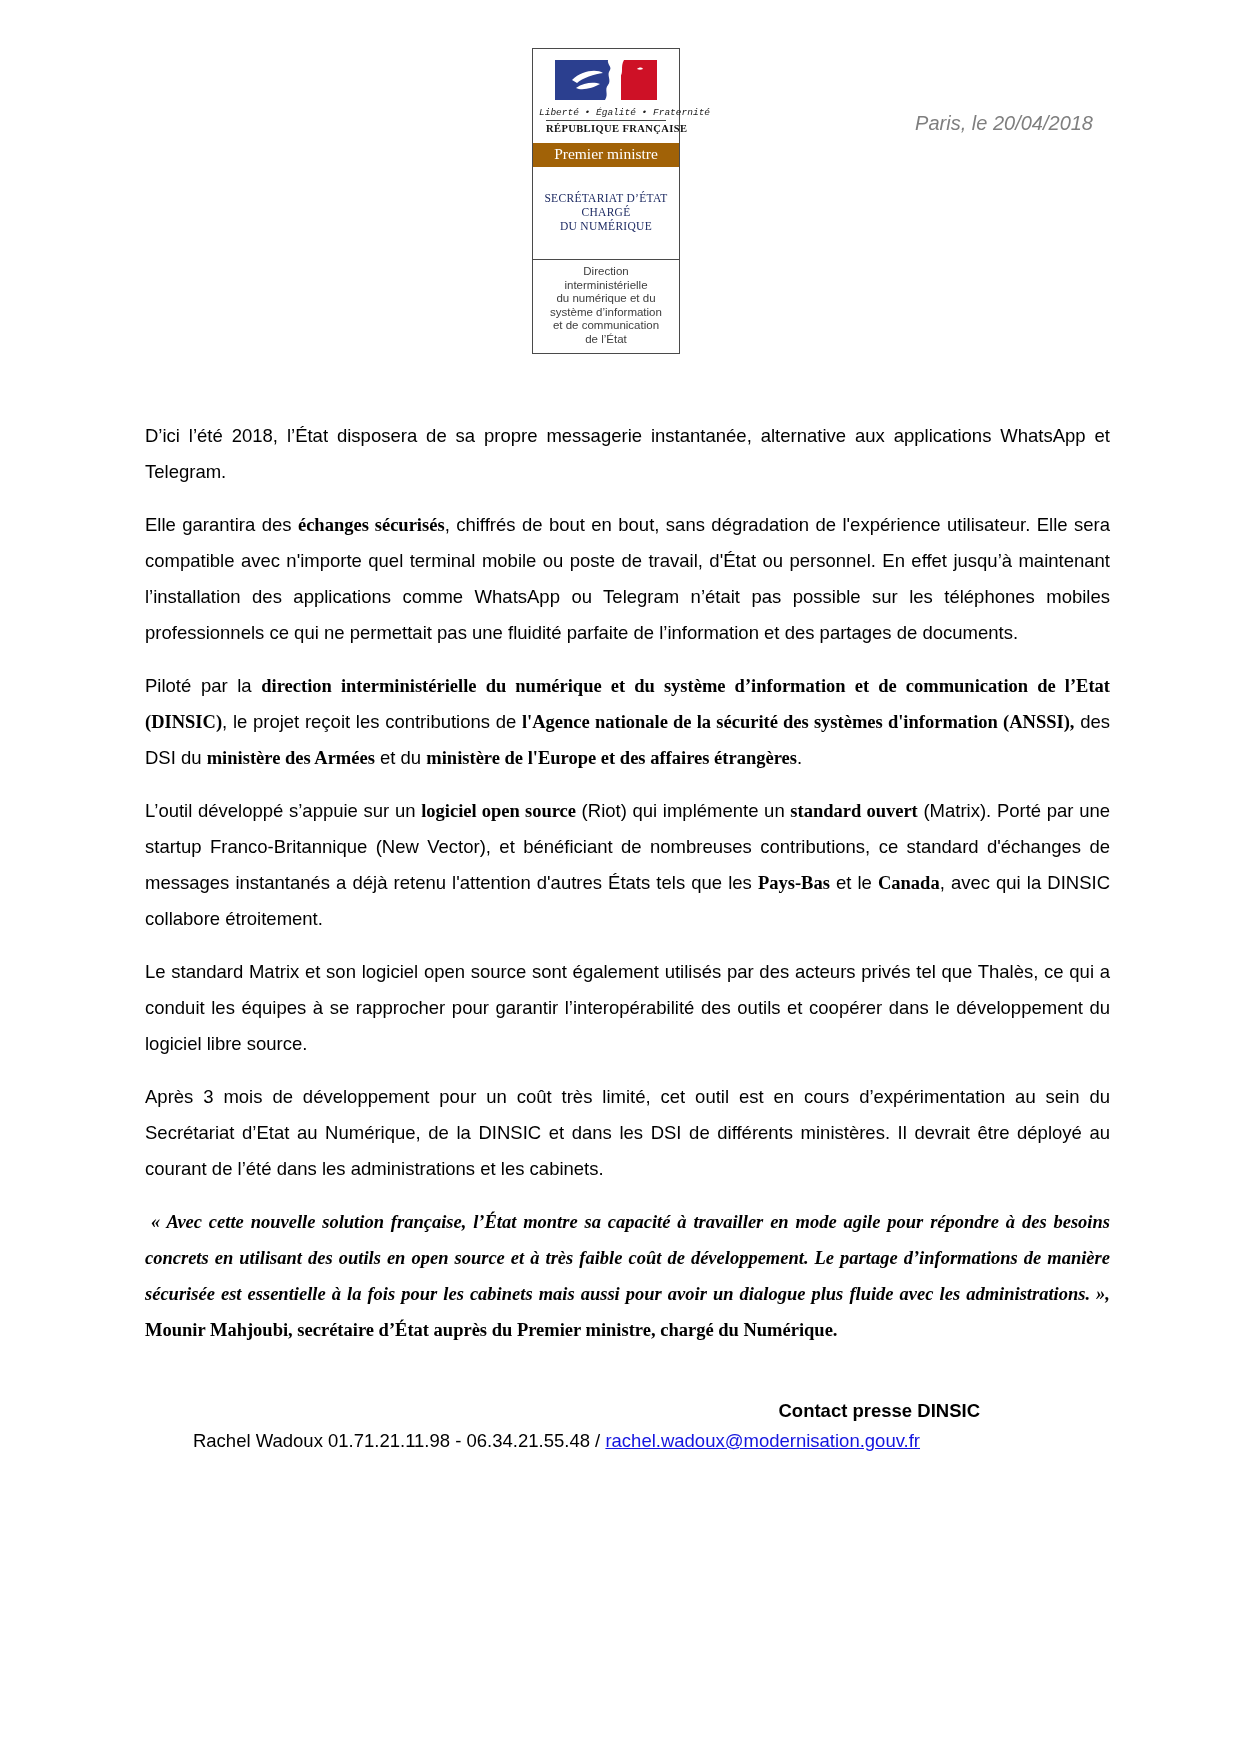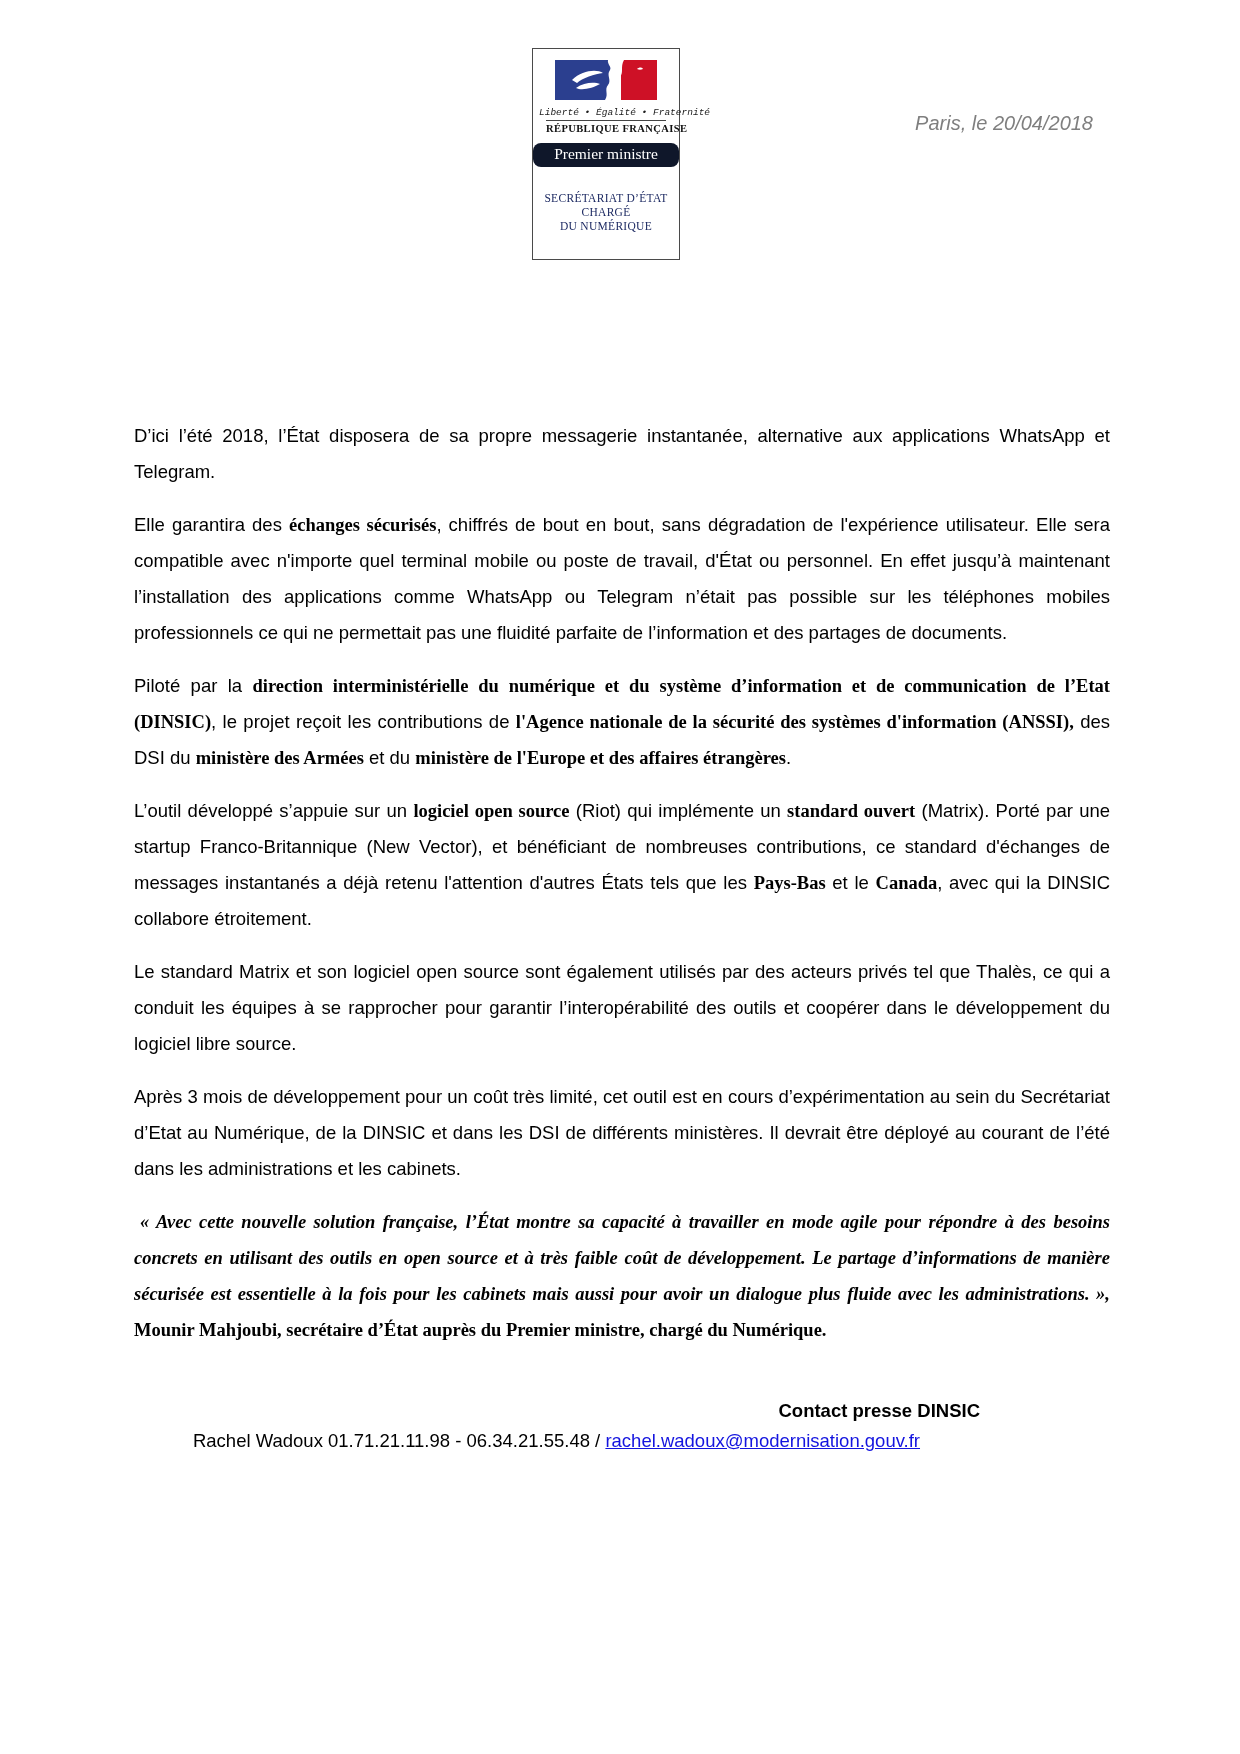--- a/index.html
+++ b/index.html
@@ -26,24 +26,23 @@
     font-family:Liberation Mono, monospace; font-style:italic;
     font-size:9.5px; color:#1a1a1a; margin:3px 6px 2px; white-space:nowrap;
   }
   .republique {
     font-family:"Liberation Serif", serif; font-weight:bold;
     font-size:10.5px; letter-spacing:0.4px; color:#111;
     margin:0 13px; padding:2px 0 9px; border-top:1px solid #444;
     white-space:nowrap;
   }
   .banner {
-    background:#0f172a; color:#ffffff;
+    background:#a16207; color:#ffffff;
     font-family:"Liberation Serif", serif; font-size:15.5px;
     padding:2px 0 4px;
-    border-radius:8px;
   }
   .secretariat {
     font-family:"Liberation Serif", serif; color:#1E2B63;
     font-size:11.5px; line-height:14px; letter-spacing:0.3px;
     padding:24px 2px 26px;
   }
   .direction {
     border-top:1px solid #4a4a4a;
     font-size:11.5px; line-height:13.5px; color:#3d3d3d;
     padding:5px 2px 7px;
@@ -56,21 +55,21 @@
   
   .title {
     margin:70px 130px 0 133px;
     text-align:center; font-weight:bold; font-size:22px; color:#000;
   }
 
   
   .content { margin:86px 130px 0 133px; width:977px; }
   .content p.para {
     font-size:18.5px; line-height:36px; text-align:justify;
-    margin:0 0 17px 1px;
+    margin:0 0 17px 12px;
   }
   .content p.para.quote { text-indent:6px; }
   .seg.b { font-weight:bold;font-family:Liberation Serif, serif; }
   .seg.i { font-style:italic; }
 
   
   .footer { margin:52px 0 0 133px; width:847px; text-align:center; font-size:18.5px; }
   .footer-heading { font-weight:bold;text-align:right; }
   .contact-line { margin-top:8px; }
   a.email { color:#1414DF; text-decoration:underline; cursor:pointer; }
@@ -94,20 +93,28 @@
         </svg>
       </div>
       <div class="motto">Liberté • Égalité • Fraternité</div>
       <div class="republique">RÉPUBLIQUE FRANÇAISE</div>
       <div class="banner">Premier ministre</div>
       <div class="secretariat">
           <div>SECRÉTARIAT D’ÉTAT</div>
           <div>CHARGÉ</div>
           <div>DU NUMÉRIQUE</div>
         </div>
+      <div class="direction">
+          <div>Direction</div>
+          <div>interministérielle</div>
+          <div>du numérique et du</div>
+          <div>système d’information</div>
+          <div>et de communication</div>
+          <div>de l’État</div>
+        </div>
     </div>
 
     <div class="dateline">Paris, le 20/04/2018</div>
   </div>
 
 
   <div class="content">
       <p class="para"><span class="seg">D’ici l’été 2018, l’État disposera de sa propre messagerie instantanée, alternative aux applications WhatsApp et Telegram.</span></p>
       <p class="para"><span class="seg">Elle garantira des </span><span class="seg b">échanges sécurisés</span><span class="seg">, chiffrés de bout en bout, sans dégradation de l'expérience utilisateur. Elle sera compatible avec n'importe quel terminal mobile ou poste de travail, d'État ou personnel. En effet jusqu’à maintenant l’installation des applications comme WhatsApp ou Telegram n’était pas possible sur les téléphones mobiles professionnels ce qui ne permettait pas une fluidité parfaite de l’information et des partages de documents.</span></p>
       <p class="para"><span class="seg">Piloté par la </span><span class="seg b">direction interministérielle du numérique et du système d’information et de communication de l’Etat (DINSIC)</span><span class="seg">, le projet reçoit les contributions de </span><span class="seg b">l'Agence nationale de la sécurité des systèmes d'information (ANSSI),</span><span class="seg"> des DSI du </span><span class="seg b">ministère des Armées</span><span class="seg"> et du </span><span class="seg b">ministère de l'Europe et des affaires étrangères</span><span class="seg">.</span></p>

